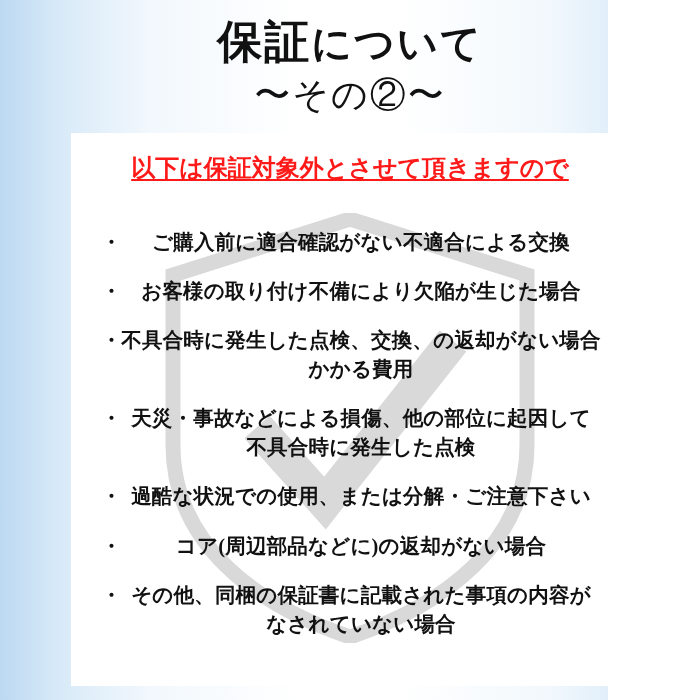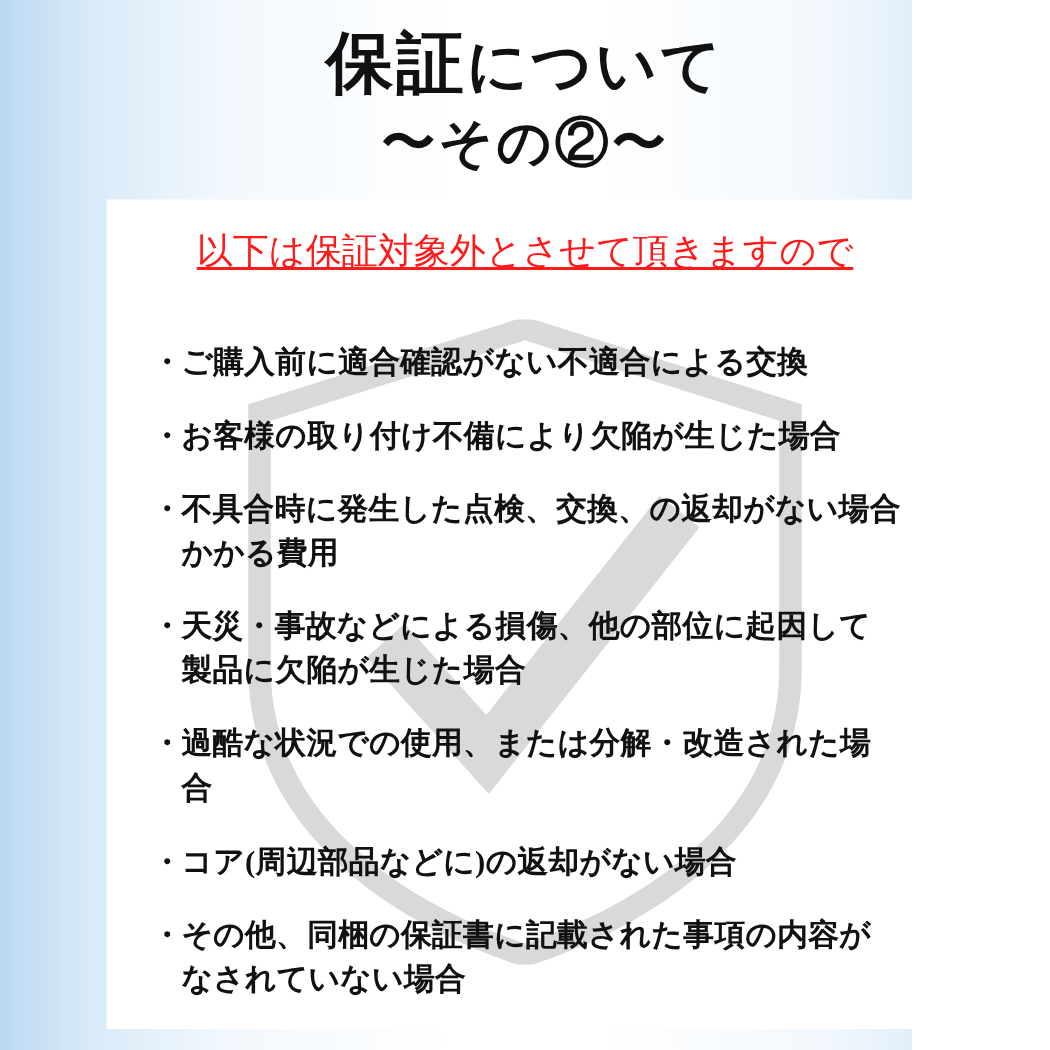--- a/index.html
+++ b/index.html
@@ -45,21 +45,21 @@
     letter-spacing: 2px;
     line-height: 1.25;
     white-space: nowrap;
   }
   .title-main .kanji {
     font-size: 45px;
   }
   .title-sub {
     margin-top: 4px;
     font-size: 36px;
-    font-weight: bold;
+    font-weight: normal;
     letter-spacing: 2px;
     line-height: 1.2;
     white-space: nowrap;
   }
 
   
   .card {
     position: absolute;
     top: 133px;
     left: 71px;
@@ -84,21 +84,21 @@
   .card-inner {
     position: relative;
     z-index: 2;
     padding: 18px 22px 0 22px;
   }
 
   .notice {
     text-align: center;
     color: #ff1a1a;
     font-size: 24px;
-    font-weight: normal;
+    font-weight: bold;
     line-height: 1.45;
     letter-spacing: 0px;
   }
   .notice .u {
     text-decoration: underline;
     text-underline-offset: 3px;
   }
 
   .list {
     margin-top: 42px;
@@ -116,20 +116,21 @@
   }
   .bullet {
     flex: 0 0 auto;
     width: 20px;
     font-size: 20.5px;
     line-height: 1.42;
   }
   .item-text {
     flex: 1 1 auto;
     white-space: pre-line;
+    text-align: center;
   }
 </style>
 </head>
 <body>
 
 <div class="page">
 
   <div class="title-block">
     <div class="title-main">
       <span class="kanji">保証</span><span>について</span>
@@ -163,26 +164,26 @@
 
         <div class="item">
           <span class="bullet">・</span>
           <span class="item-text">不具合時に発生した点検、交換、の返却がない場合
 かかる費用</span>
         </div>
 
         <div class="item">
           <span class="bullet">・</span>
           <span class="item-text">天災・事故などによる損傷、他の部位に起因して
-製品に欠陥が生じた場合</span>
+不具合時に発生した点検</span>
         </div>
 
         <div class="item">
           <span class="bullet">・</span>
-          <span class="item-text">過酷な状況での使用、または分解・改造された場合</span>
+          <span class="item-text">過酷な状況での使用、または分解・ご注意下さい</span>
         </div>
 
         <div class="item">
           <span class="bullet">・</span>
           <span class="item-text">コア(周辺部品などに)の返却がない場合</span>
         </div>
 
         <div class="item">
           <span class="bullet">・</span>
           <span class="item-text">その他、同梱の保証書に記載された事項の内容が

